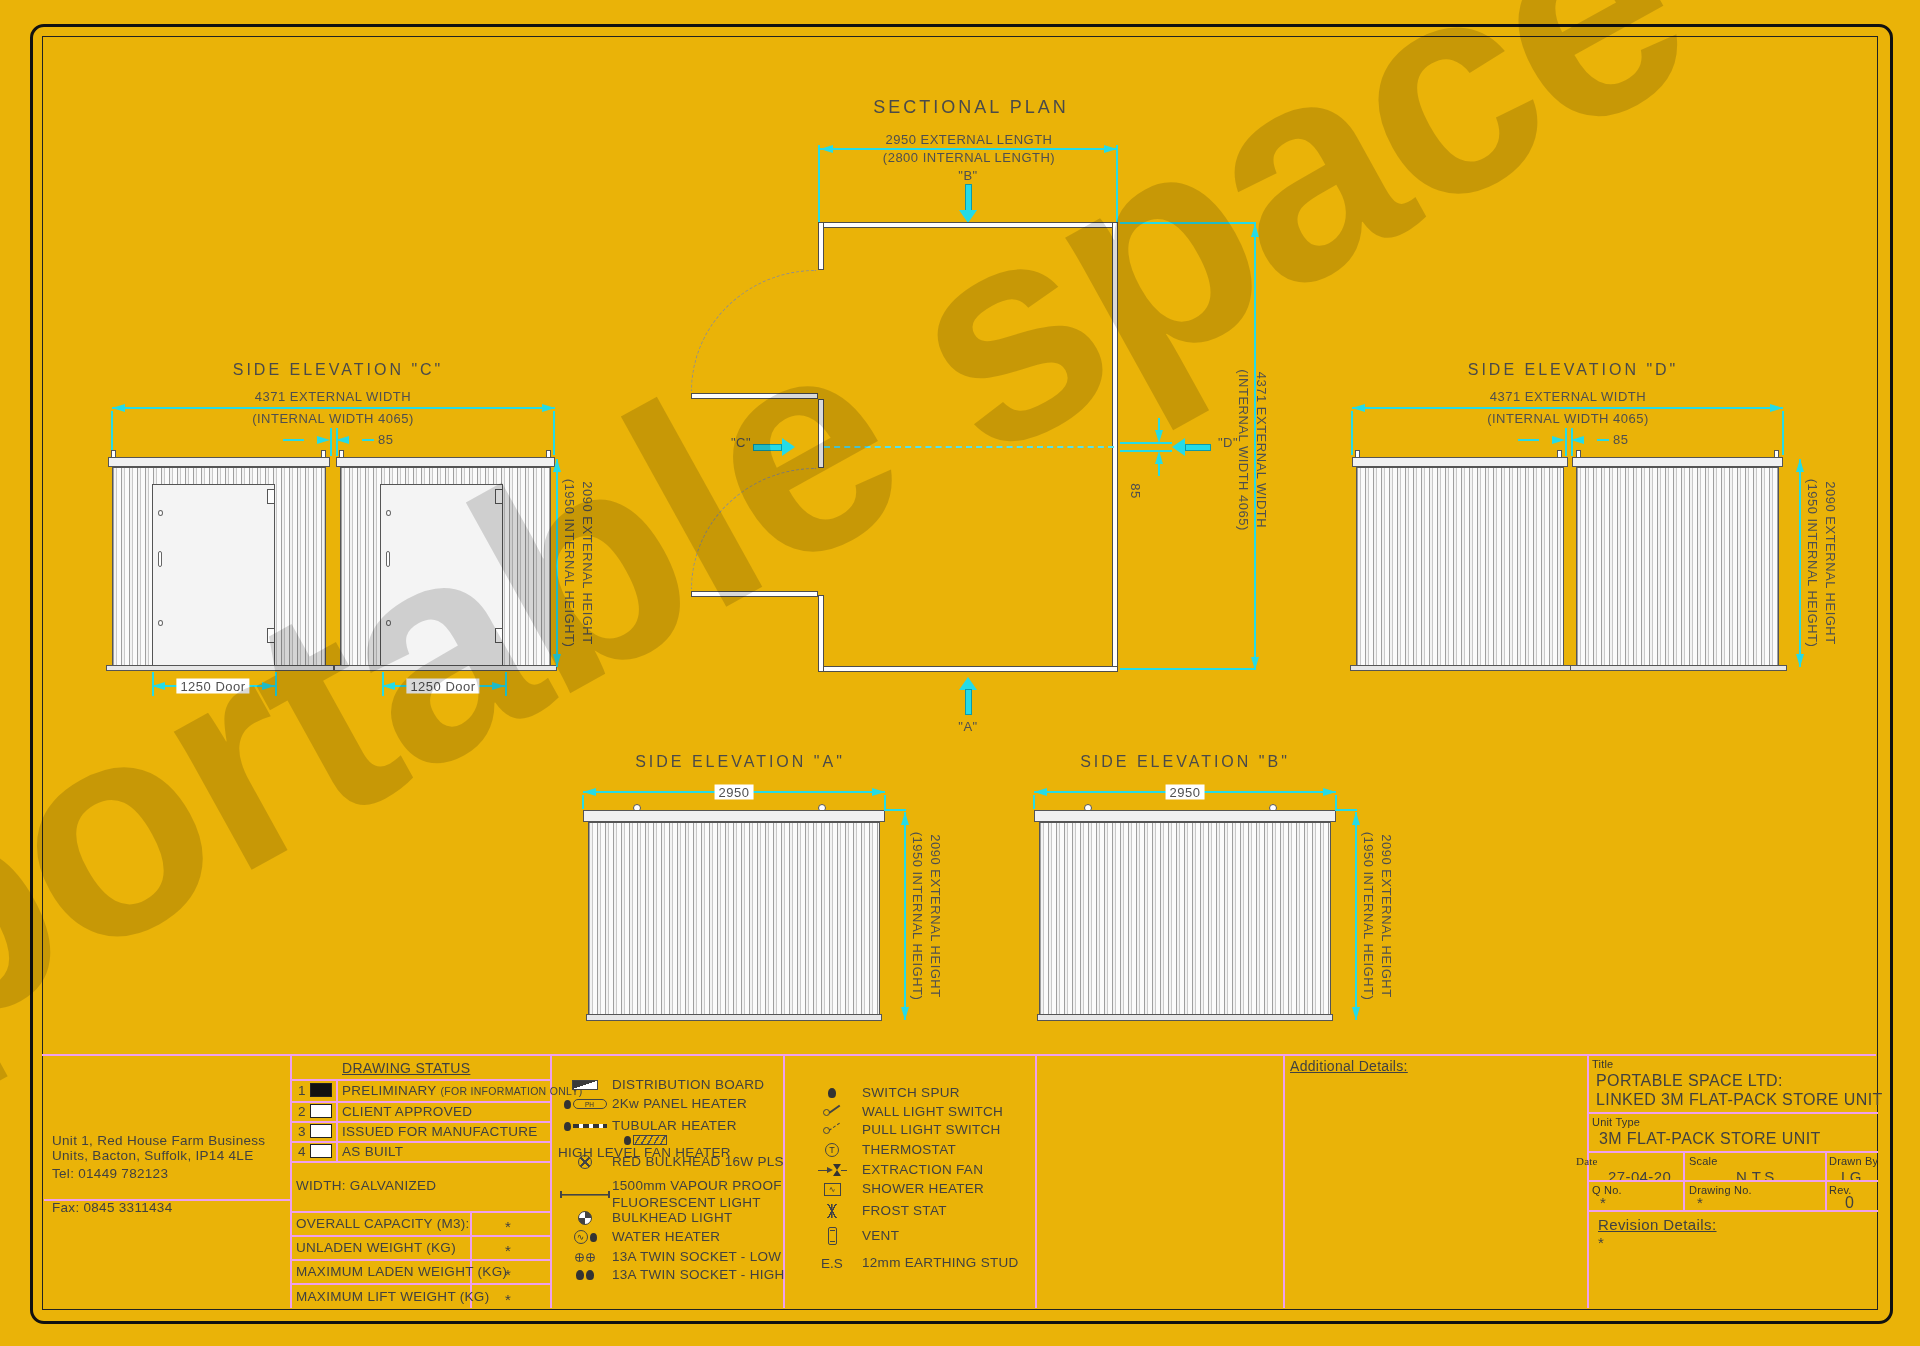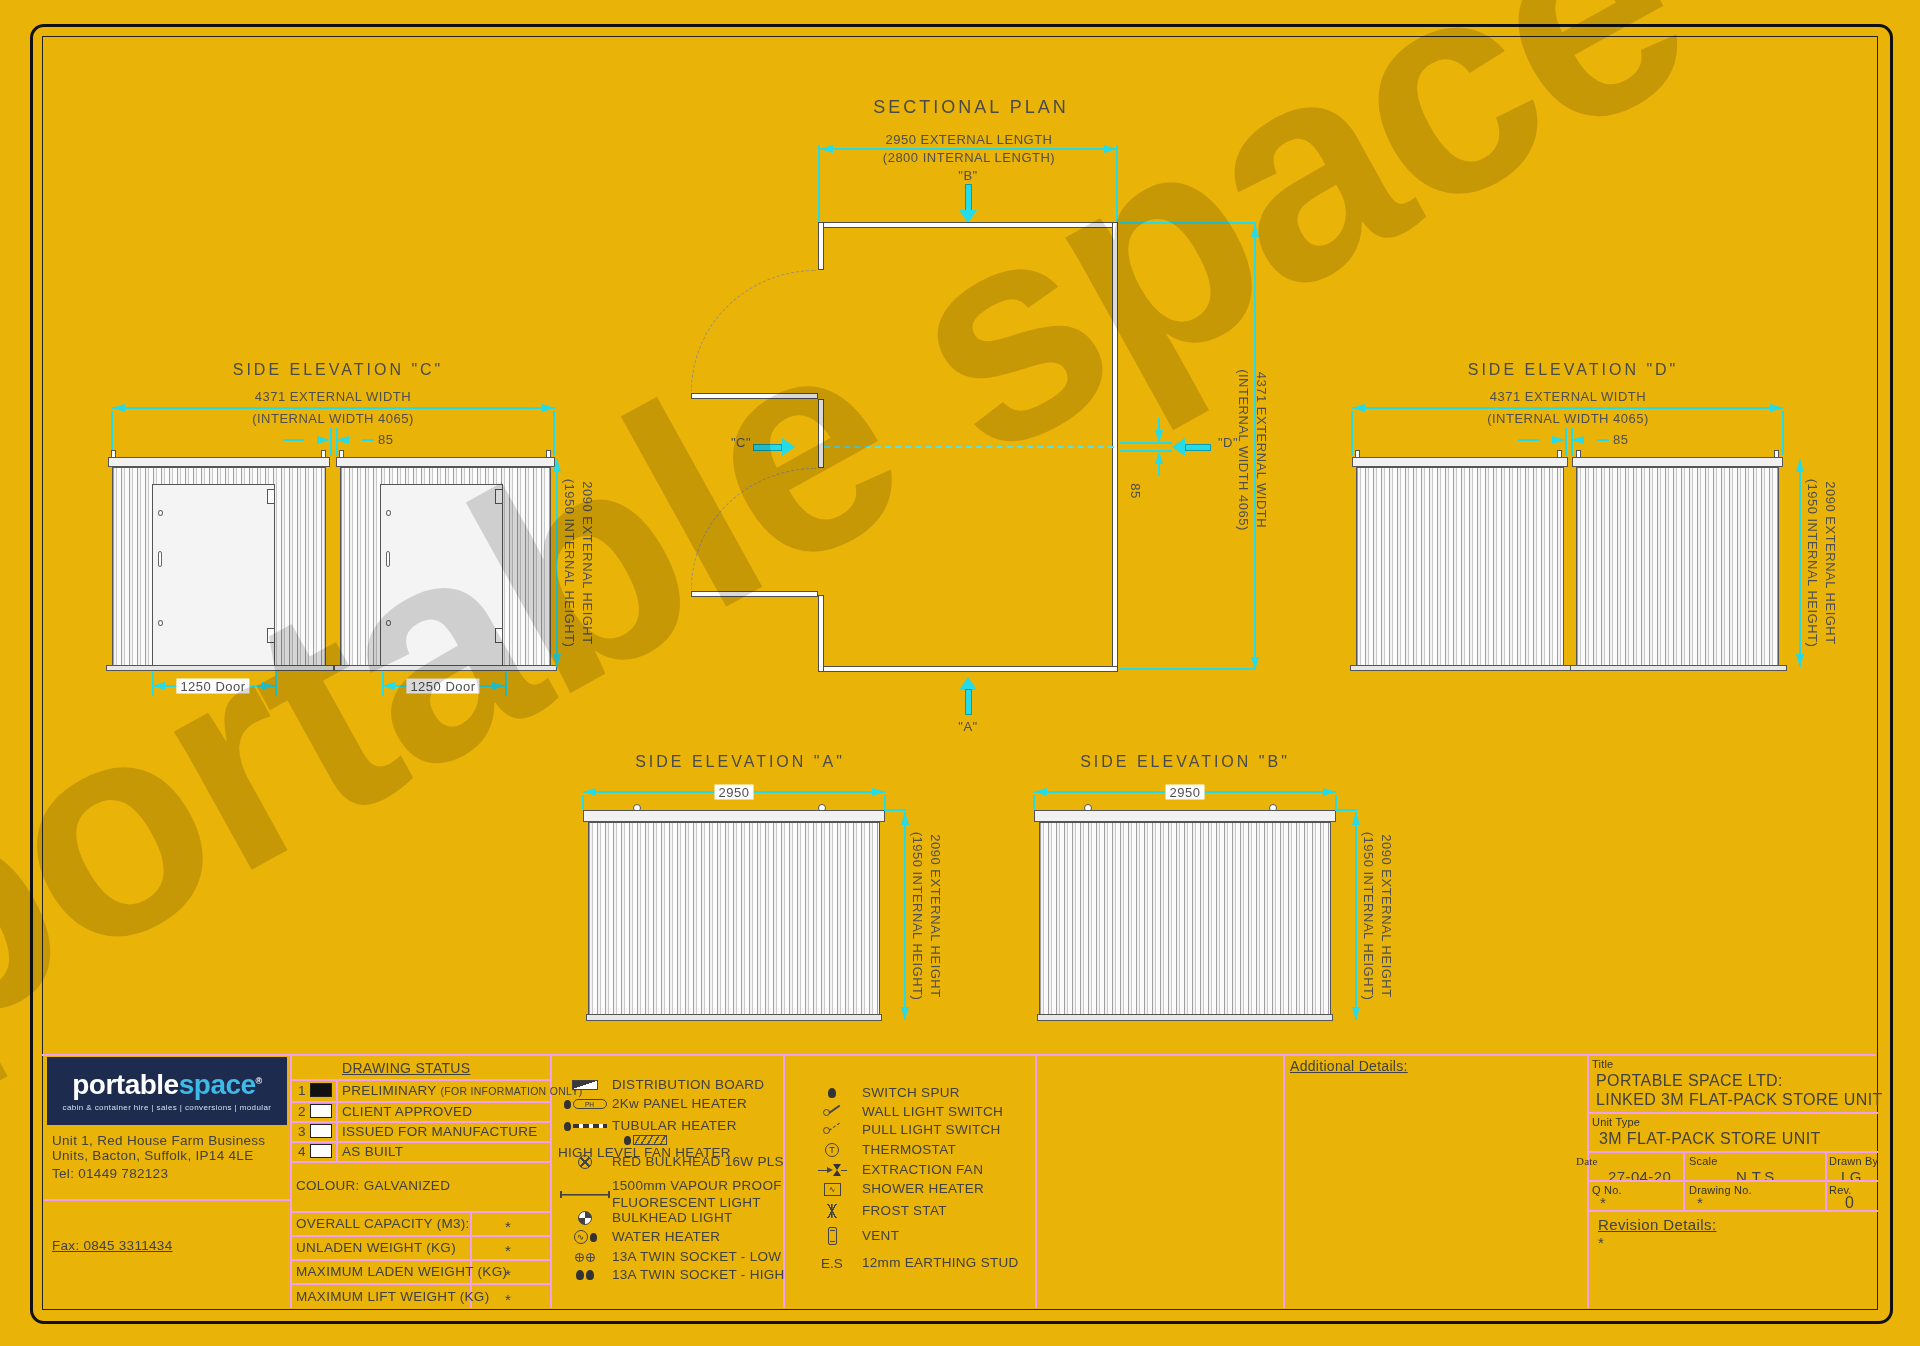--- a/index.html
+++ b/index.html
@@ -311,30 +311,24 @@
   </div>
 
   <div class="mh" style="left:42px;top:1054px;width:1834px;"></div>
   <div class="mv" style="left:290px;top:1054px;height:254px;"></div>
   <div class="mv" style="left:550px;top:1054px;height:254px;"></div>
   <div class="mv" style="left:783px;top:1054px;height:254px;"></div>
   <div class="mv" style="left:1035px;top:1054px;height:254px;"></div>
   <div class="mv" style="left:1283px;top:1054px;height:254px;"></div>
   <div class="mv" style="left:1587px;top:1054px;height:254px;"></div>
 
-  <div class="logo">
-    <div class="logotxt">
-      <span class="p1">portable</span><span class="p2">space</span><sup>®</sup>
-    </div>
-    <div class="tagline">cabin &amp; container hire | sales | conversions | modular</div>
-  </div>
   <div class="tb" style="left:52px;top:1133px;">Unit 1, Red House Farm Business</div>
   <div class="tb" style="left:52px;top:1148px;">Units, Bacton, Suffolk, IP14 4LE</div>
   <div class="tb" style="left:52px;top:1166px;">Tel: 01449 782123</div>
-  <div class="tb" style="left:52px;top:1238px;text-decoration:underline;">Fax: 0845 3311434</div>
+  <div class="tb" style="left:52px;top:1200px;">Fax: 0845 3311434</div>
   <div class="mh" style="left:44px;top:1199px;width:246px;"></div>
 
   <div class="tb und" style="left:342px;top:1060px;font-size:14px;">DRAWING STATUS</div>
   <div class="mh" style="left:290px;top:1079px;width:260px;"></div>
   <div class="mh" style="left:290px;top:1101px;width:260px;"></div>
   <div class="mh" style="left:290px;top:1121px;width:260px;"></div>
   <div class="mh" style="left:290px;top:1141px;width:260px;"></div>
   <div class="mh" style="left:290px;top:1161px;width:260px;"></div>
   <div class="mv" style="left:336px;top:1079px;height:82px;"></div>
 
@@ -347,21 +341,21 @@
   <div class="tb" style="left:298px;top:1104px;">2</div>
   <div class="cb" style="left:310px;top:1104px;"></div>
   <div class="tb" style="left:342px;top:1104px;">CLIENT APPROVED</div>
   <div class="tb" style="left:298px;top:1124px;">3</div>
   <div class="cb" style="left:310px;top:1124px;"></div>
   <div class="tb" style="left:342px;top:1124px;">ISSUED FOR MANUFACTURE</div>
   <div class="tb" style="left:298px;top:1144px;">4</div>
   <div class="cb" style="left:310px;top:1144px;"></div>
   <div class="tb" style="left:342px;top:1144px;">AS BUILT</div>
 
-  <div class="tb" style="left:296px;top:1178px;">COLOUR: GALVANIZED</div>
+  <div class="tb" style="left:296px;top:1178px;">WIDTH: GALVANIZED</div>
 
   <div class="mh" style="left:290px;top:1211px;width:260px;"></div>
   <div class="mh" style="left:290px;top:1235px;width:260px;"></div>
   <div class="mh" style="left:290px;top:1259px;width:260px;"></div>
   <div class="mh" style="left:290px;top:1283px;width:260px;"></div>
   <div class="mv" style="left:470px;top:1211px;height:97px;"></div>
   <div class="tb" style="left:296px;top:1216px;">OVERALL CAPACITY (M3):</div>
   <div class="tbl" style="left:505px;top:1218px;">*</div>
   <div class="tb" style="left:296px;top:1240px;">UNLADEN WEIGHT (KG)</div>
   <div class="tbl" style="left:505px;top:1242px;">*</div>

